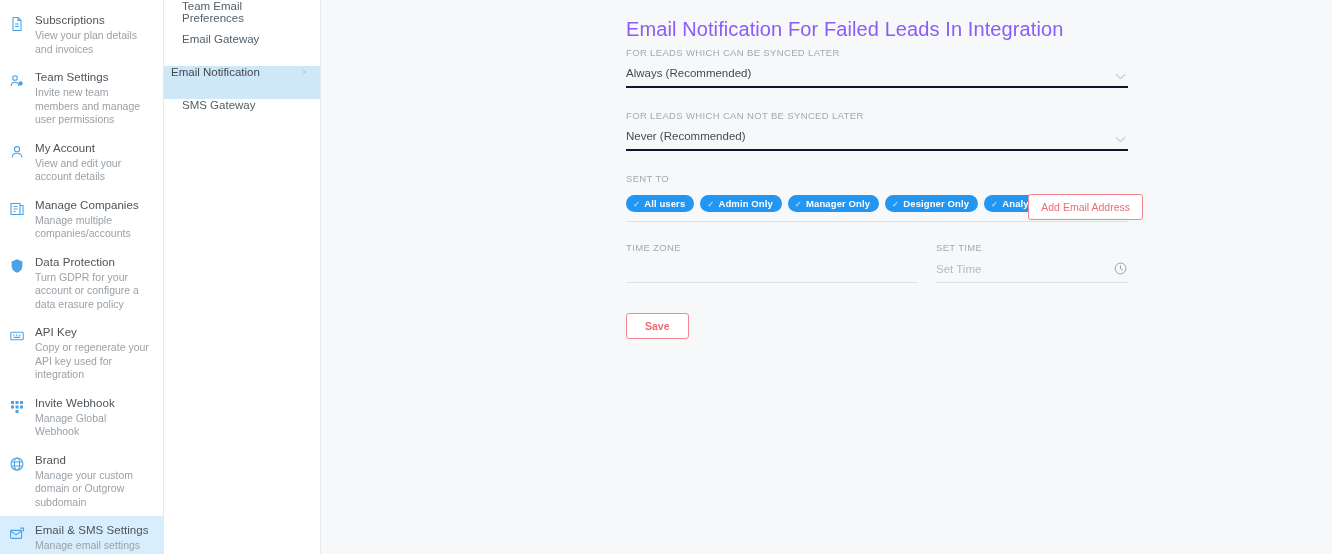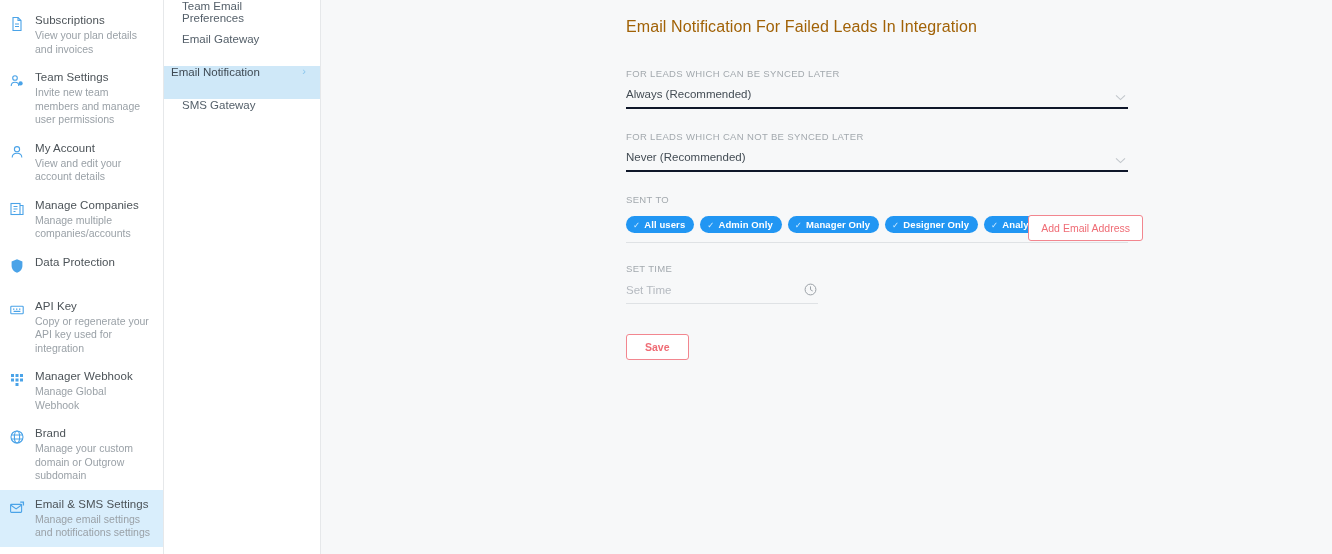--- a/index.html
+++ b/index.html
@@ -108,24 +108,24 @@
   }
 
   .content {
     position: absolute;
     left: 305px;
     top: 18px;
     width: 502px;
   }
 
   .page-title {
-    font-size: 16px;
-    color: #a16207;
+    font-size: 20px;
+    color: #8b5cf6;
     font-weight: normal;
-    margin: 0 0 32px 0;
+    margin: 0 0 6px 0;
     letter-spacing: 0.1px;
   }
 
   .field-label {
     font-size: 9.5px;
     color: #a3a9ae;
     letter-spacing: 0.35px;
     text-transform: uppercase;
     margin-bottom: 8px;
   }
@@ -307,20 +307,21 @@
     </div>
 
     <div class="side-item">
       <span class="side-icon">
         <svg width="16" height="16" viewBox="0 0 16 16" fill="currentColor">
           <path d="M8 1.2 2.6 3.4v4.3c0 3.3 2.3 6 5.4 7.1 3.1-1.1 5.4-3.8 5.4-7.1V3.4z"></path>
         </svg>
       </span>
       <span class="side-text">
         <span class="side-title" style="display:block">Data Protection</span>
+        <span class="side-desc" style="display:block">Turn GDPR for your account or configure a data erasure policy</span>
       </span>
     </div>
 
     <div class="side-item">
       <span class="side-icon">
         <svg width="16" height="16" viewBox="0 0 16 16" fill="none" stroke="currentColor" stroke-width="1.1">
           <rect x="1.8" y="4.3" width="12.4" height="7.4" rx="0.8"></rect>
           <path d="M4 7.2h1.4M7 7.2h1.4M10 7.2h1.4M4.6 9.3h6.8" stroke-width="1.3"></path>
         </svg>
       </span>
@@ -336,21 +337,21 @@
           <rect x="2" y="2" width="3" height="3"></rect>
             <rect x="6.5" y="2" width="3" height="3"></rect>
             <rect x="11" y="2" width="3" height="3"></rect>
           <rect x="2" y="6.5" width="3" height="3"></rect>
             <rect x="6.5" y="6.5" width="3" height="3"></rect>
             <rect x="11" y="6.5" width="3" height="3"></rect>
           <rect x="6.5" y="11" width="3" height="3"></rect>
         </svg>
       </span>
       <span class="side-text">
-        <span class="side-title" style="display:block">Manager Webhook</span>
+        <span class="side-title" style="display:block">Invite Webhook</span>
         <span class="side-desc" style="display:block">Manage Global Webhook</span>
       </span>
     </div>
 
     <div class="side-item">
       <span class="side-icon">
         <svg width="16" height="16" viewBox="0 0 16 16" fill="none" stroke="currentColor" stroke-width="1.1">
           <circle cx="8" cy="8" r="6"></circle>
             <ellipse cx="8" cy="8" rx="2.6" ry="6"></ellipse>
             <path d="M2.2 6h11.6M2.2 10h11.6"></path>
@@ -446,20 +447,26 @@
               <span class="chip-check">✓</span>
               <span>Analyst only</span>
             </span>
           </div>
           <button class="add-email-btn">Add Email Address</button>
         </div>
       </div>
 
       
       <div class="time-row">
+        <div class="time-col">
+          <div class="field-label">TIME ZONE</div>
+          <div class="time-underline">
+            <div class="time-placeholder"></div>
+          </div>
+        </div>
         <div class="time-col narrow">
           <div class="field-label">SET TIME</div>
           <div class="time-underline">
             <div class="time-placeholder">Set Time</div>
             <span class="clock-icon">
               <svg width="13" height="13" viewBox="0 0 13 13" fill="none" stroke="currentColor" stroke-width="1">
                 <circle cx="6.5" cy="6.5" r="5.4"></circle>
                   <path d="M6.5 3.4v3.3l2.2 1.3"></path>
               </svg>
             </span>

